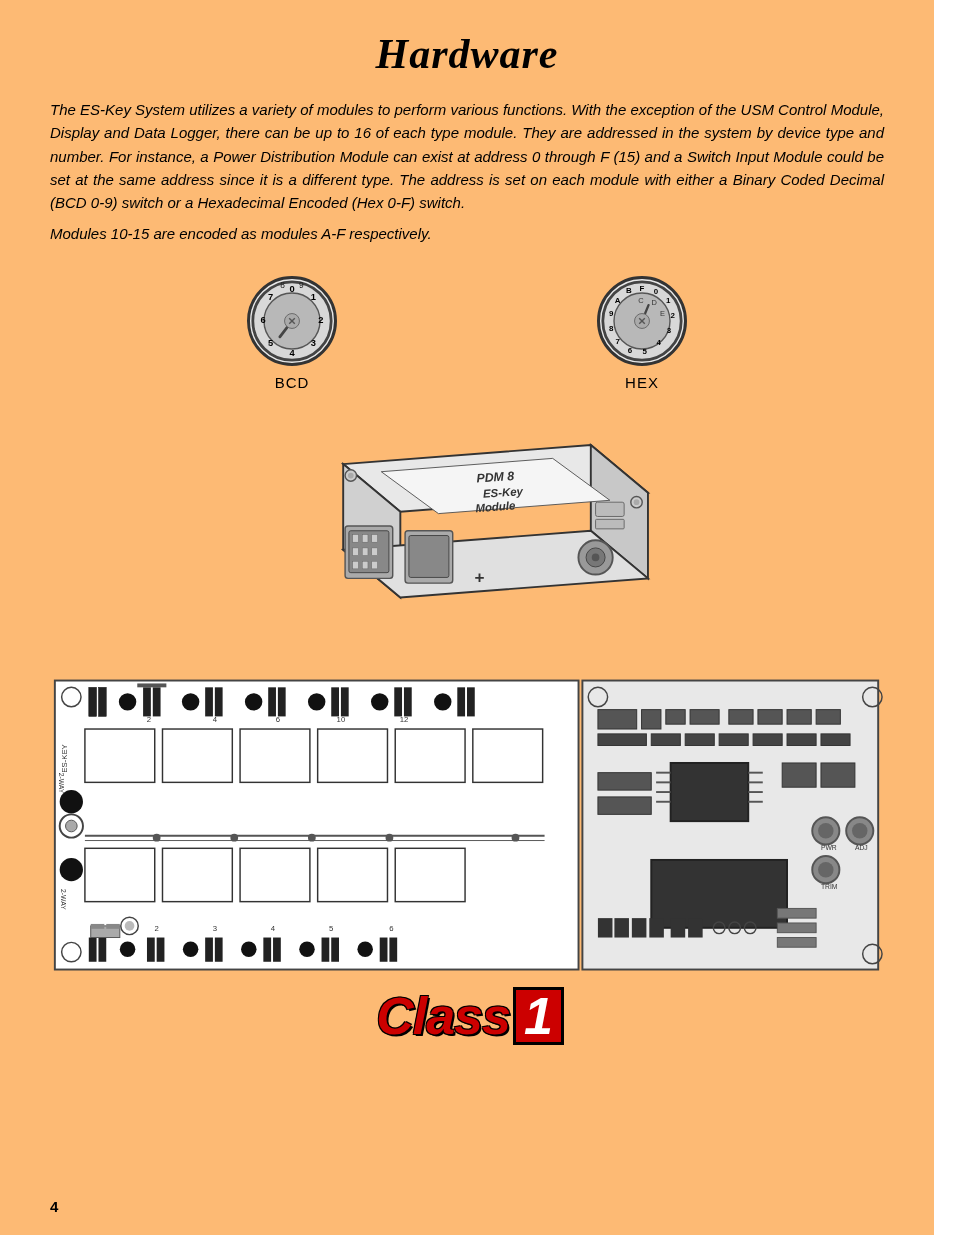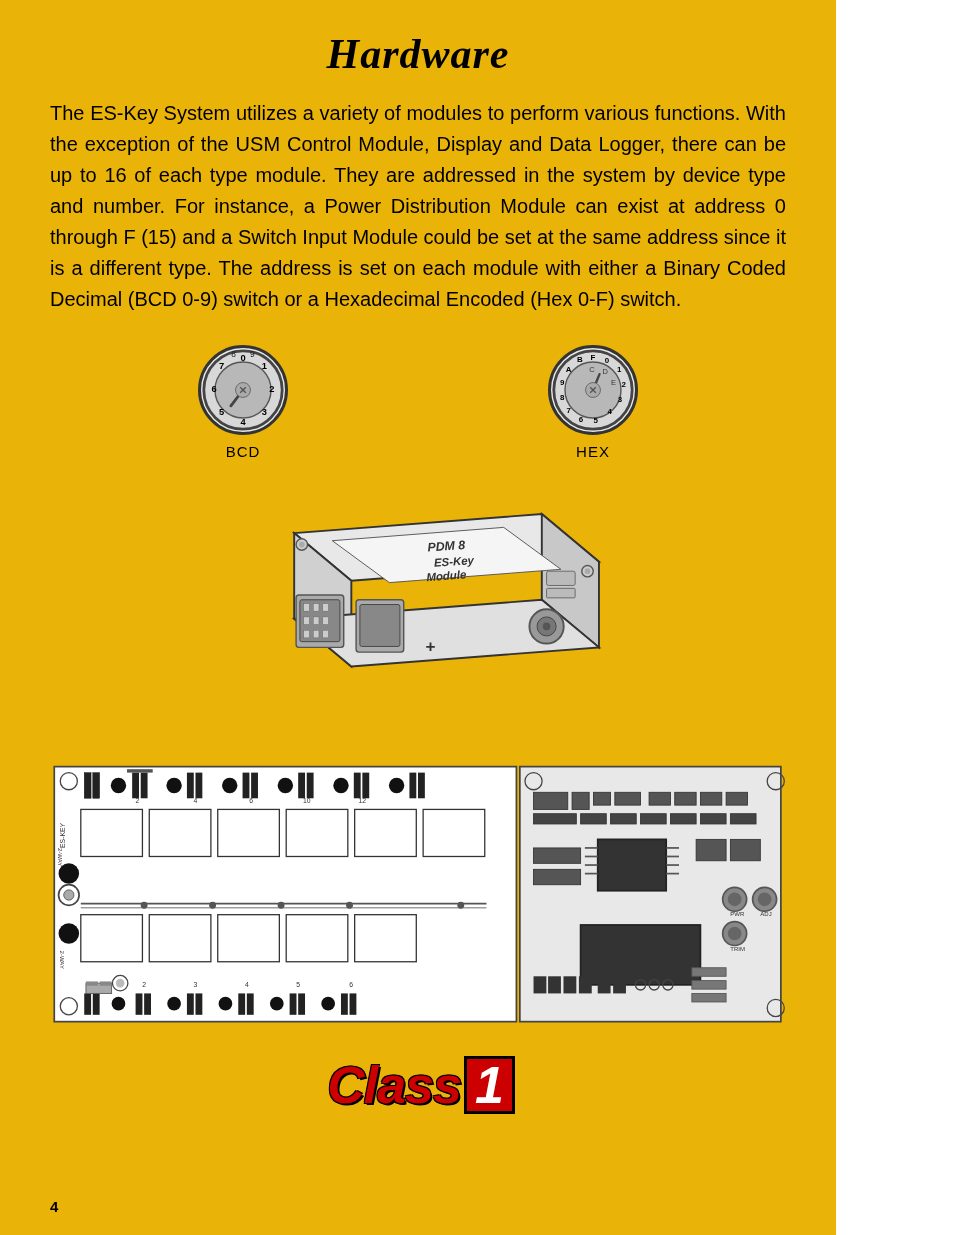--- a/index.html
+++ b/index.html
@@ -6,42 +6,43 @@
     body {
       background: #fff;
       font-family: Arial, sans-serif;
       width: 954px;
       min-height: 1235px;
       position: relative;
       color: #000;
     }
 
     .page {
-      width: 836px;
+      width: 934px;
       min-height: 1235px;
       padding: 30px 50px 40px 50px;
       position: relative;
-      background: #eab308;
+      background: #fdba74;
     }
 
     .page-title {
       text-align: center;
       font-size: 42px;
       font-style: italic;
       font-weight: bold;
       font-family: 'Times New Roman', Times, serif;
       margin-bottom: 20px;
       letter-spacing: 1px;
     }
 
     .body-text {
-      font-size: 20px;
+      font-size: 15px;
       line-height: 1.55;
       text-align: justify;
       margin-bottom: 8px;
+      font-style: italic;
     }
 
     .switches-row {
       display: flex;
       justify-content: center;
       align-items: flex-end;
       gap: 260px;
       margin: 30px 0 20px 0;
     }
 
@@ -148,20 +149,21 @@
     }
   </style>
 </head>
 <body>
 
 <div class="page">
 
   <h1 class="page-title">Hardware</h1>
 
   <p class="body-text">The ES-Key System utilizes a variety of modules to perform various functions.  With the exception of the USM Control Module, Display and Data Logger, there can be up to 16 of each type module.  They are addressed in the system by device type and number.  For instance, a Power Distribution Module can exist at address 0 through F (15) and a Switch Input Module could be set at the same address since it is a different type.  The address is set on each module with either a Binary Coded Decimal (BCD 0-9) switch or a Hexadecimal Encoded (Hex 0-F) switch.</p>
+  <p class="body-text">Modules 10-15 are encoded as modules A-F respectively.</p>
 
   <div class="switches-row">
     <div class="switch-item">
       <div class="switch-circle">
         <svg viewBox="0 0 90 90" xmlns="http://www.w3.org/2000/svg">
           <circle cx="45" cy="45" r="42" fill="#d8d8d8" stroke="#444" stroke-width="3"></circle>
           <circle cx="45" cy="45" r="30" fill="#b8b8b8" stroke="#555" stroke-width="1.5"></circle>
 
           <text x="45" y="14" text-anchor="middle" font-size="10" font-weight="bold" fill="#000">0</text>
           <text x="68" y="22" text-anchor="middle" font-size="10" font-weight="bold" fill="#000">1</text>

